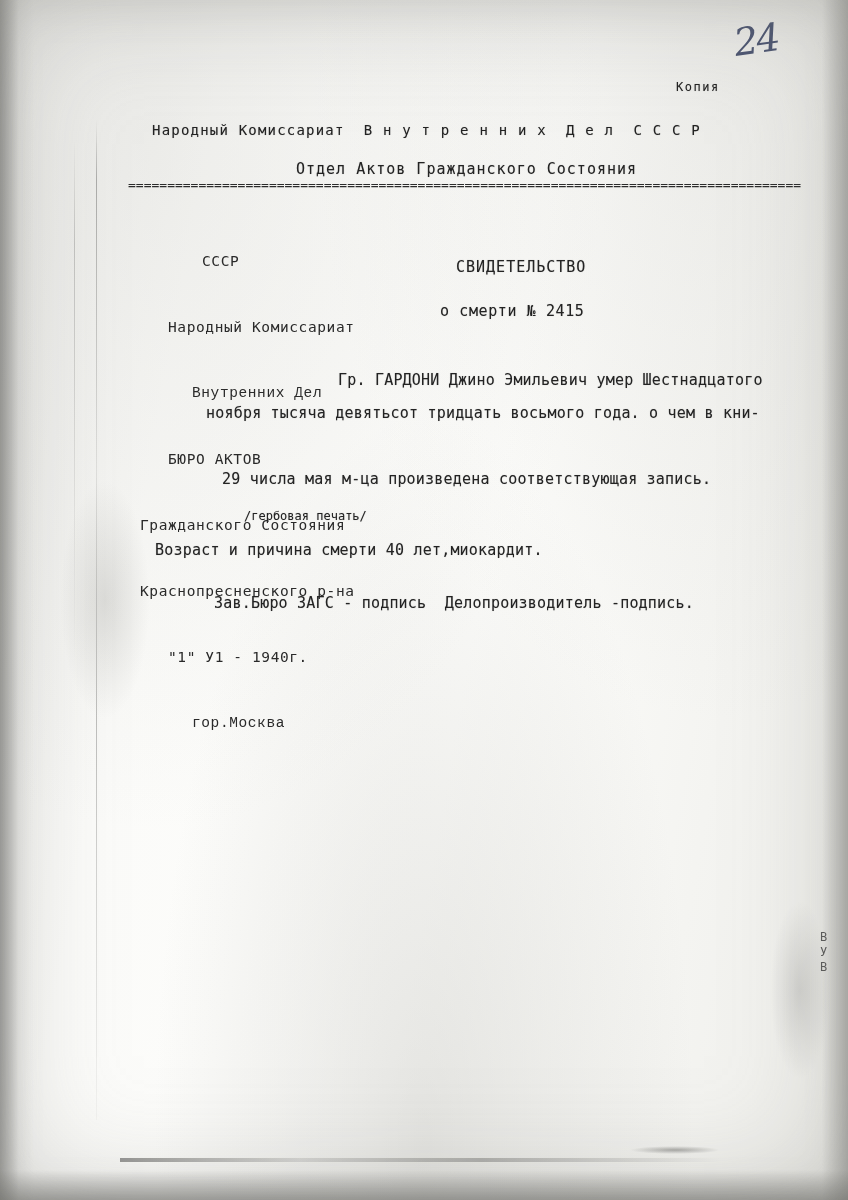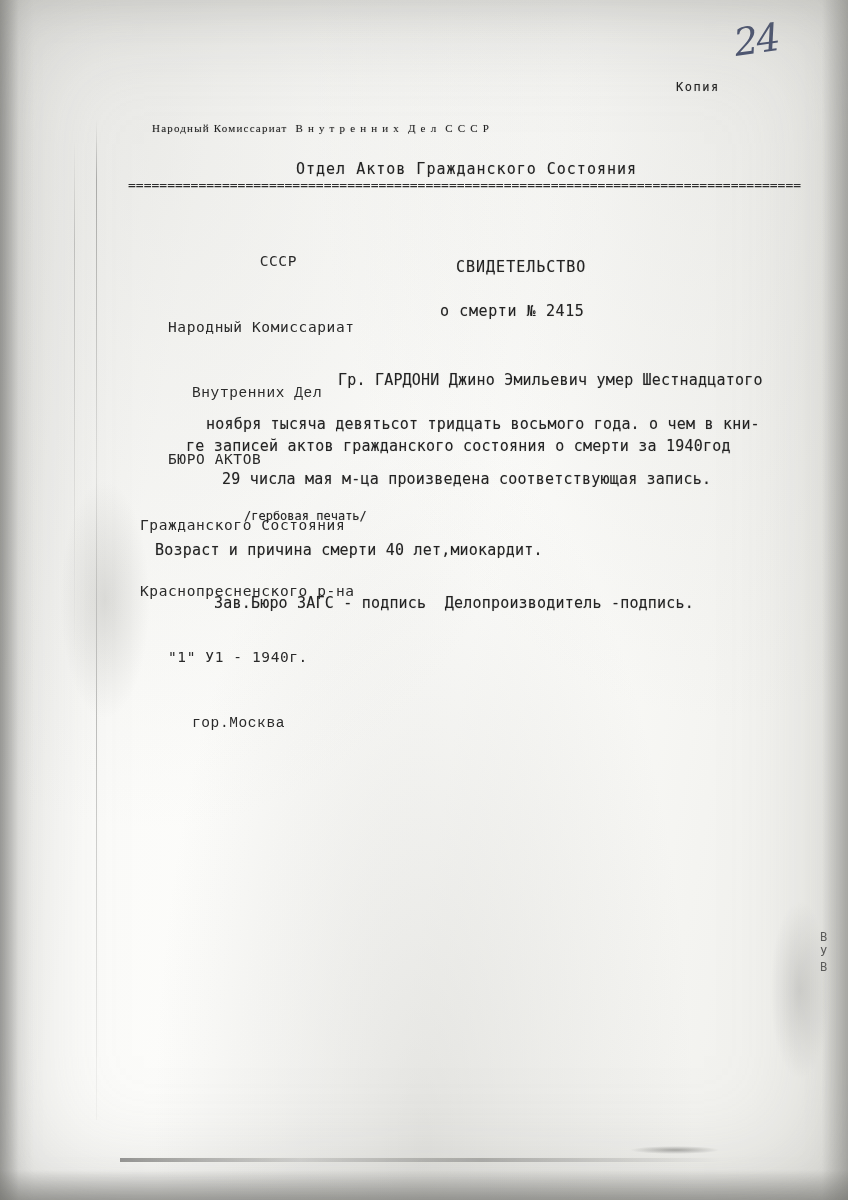--- a/index.html
+++ b/index.html
@@ -125,23 +125,22 @@
     color: #2f3a5c;
     transform: rotate(-8deg);
     letter-spacing: -2px;
     opacity: 0.85;
   }
 
   .kopiya { top: 80px; left: 676px; font-size: 12px; letter-spacing: 1.5px; }
 
   .title1 {
     top: 122px; left: 152px;
-    font-size: 11px;
+    font-size: 14px;
     letter-spacing: 1.2px;
-    font-family: Liberation Serif, serif;
   }
   .title2 {
     top: 160px; left: 296px;
     font-size: 15px;
     letter-spacing: 1.0px;
   }
   .divider {
     position: absolute;
     top: 182px;
     left: 128px;
@@ -159,33 +158,33 @@
   .stamp {
     position: absolute;
     top: 206px;
     left: 140px;
     font-size: 14.5px;
     line-height: 22px;
     letter-spacing: 0.6px;
     white-space: pre;
     color: #2a2a2a;
   }
-  .stamp .ln-indent1 { padding-left: 62px; text-align: center; }
+  .stamp .ln-indent1 { padding-left: 62px; }
   .stamp .ln-indent2 { padding-left: 28px; }
   .stamp .ln-indent3 { padding-left: 52px; font-family: Liberation Mono, monospace; }
 
   .cert-title { top: 258px; left: 456px; font-size: 15px; letter-spacing: 1.0px; }
   .cert-sub   { top: 302px; left: 440px; font-size: 15px; letter-spacing: 0.6px; }
 
   .body-line {
     font-size: 15px;
     letter-spacing: 0.2px;
   }
   .b1 { top: 371px; left: 338px; text-align: center; }
-  .b2 { top: 415px; left: 206px; }
+  .b2 { top: 404px; left: 206px; }
   .b3 { top: 437px; left: 186px; }
   .b4 { top: 470px; left: 222px; }
   .seal { top: 509px; left: 244px; font-size: 12px; }
   .b5 { top: 541px; left: 155px; }
   .b6 { top: 594px; left: 214px; }
 </style>
 </head>
 <body>
 
 <div class="page">
@@ -216,21 +215,20 @@
     <div>Краснопресненского р-на</div>
     <div class="ln-indent2">"1" У1 - 1940г.</div>
     <div class="ln-indent3">гор.Москва</div>
   </div>
 
   <div class="t cert-title">СВИДЕТЕЛЬСТВО</div>
   <div class="t cert-sub">о смерти № 2415</div>
 
   <div class="t body-line b1">Гр. ГАРДОНИ Джино Эмильевич умер Шестнадцатого</div>
   <div class="t body-line b2">ноября тысяча девятьсот тридцать восьмого года. о чем в кни-</div>
-  <div class="t body-line b3">ге записей актов гражданского состояния о смерти за 1940год</div>
   <div class="t body-line b4">29 числа мая м-ца произведена соответствующая запись.</div>
   <div class="t seal">/гербовая печать/</div>
   <div class="t body-line b5">Возраст и причина смерти 40 лет,миокардит.</div>
   <div class="t body-line b6">Зав.Бюро ЗАГС - подпись  Делопроизводитель -подпись.</div>
 
   <div class="right-marks">
     <div>В</div>
     <div>У</div>
     <div>В</div>
   </div>

